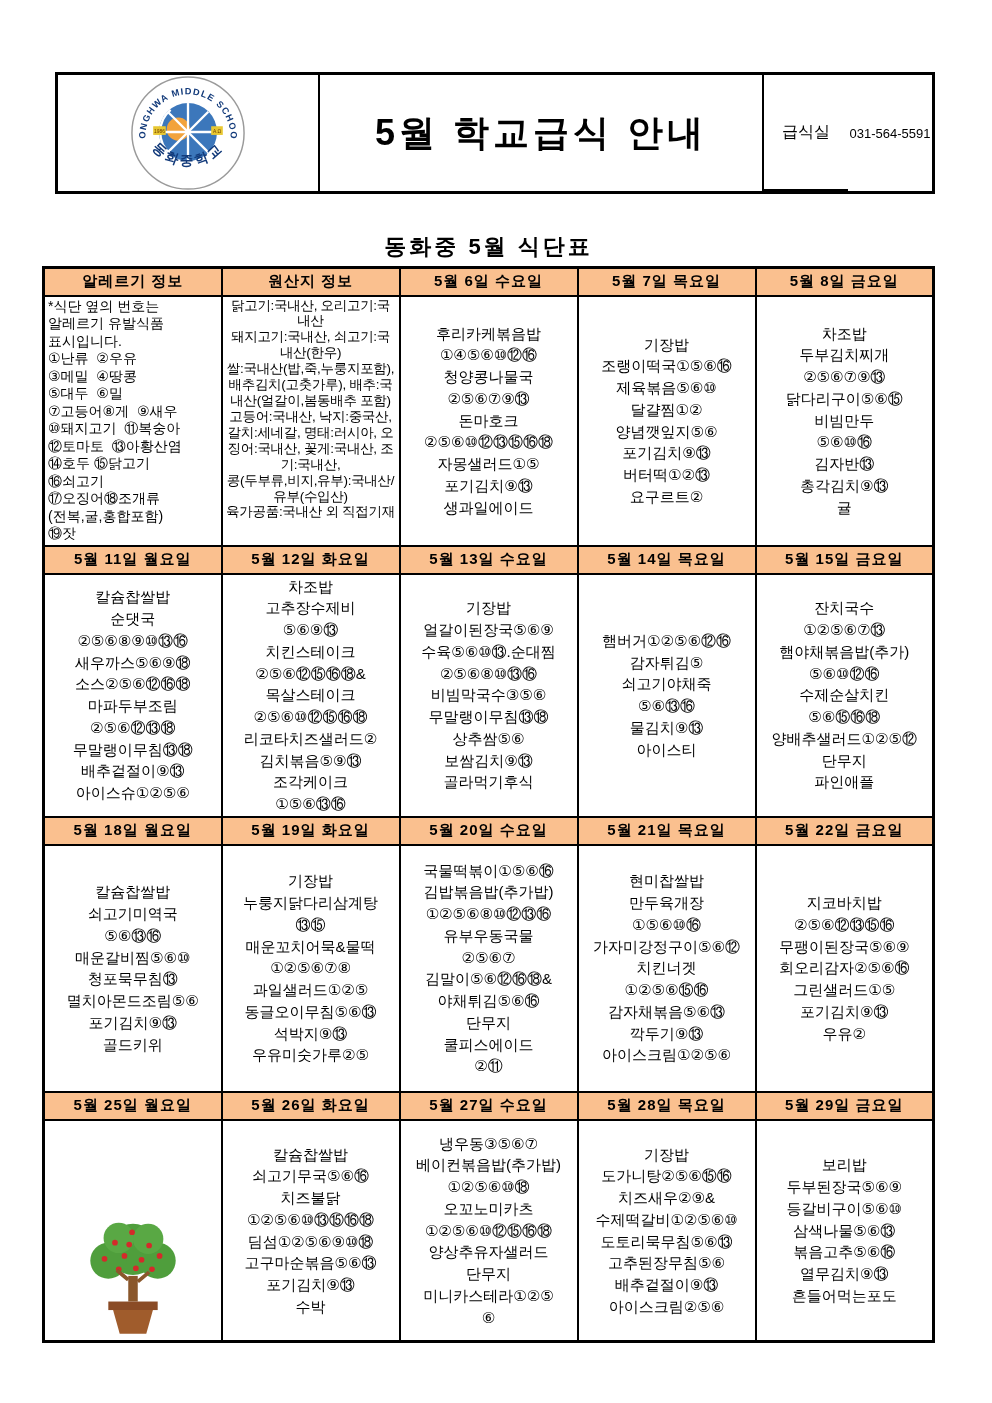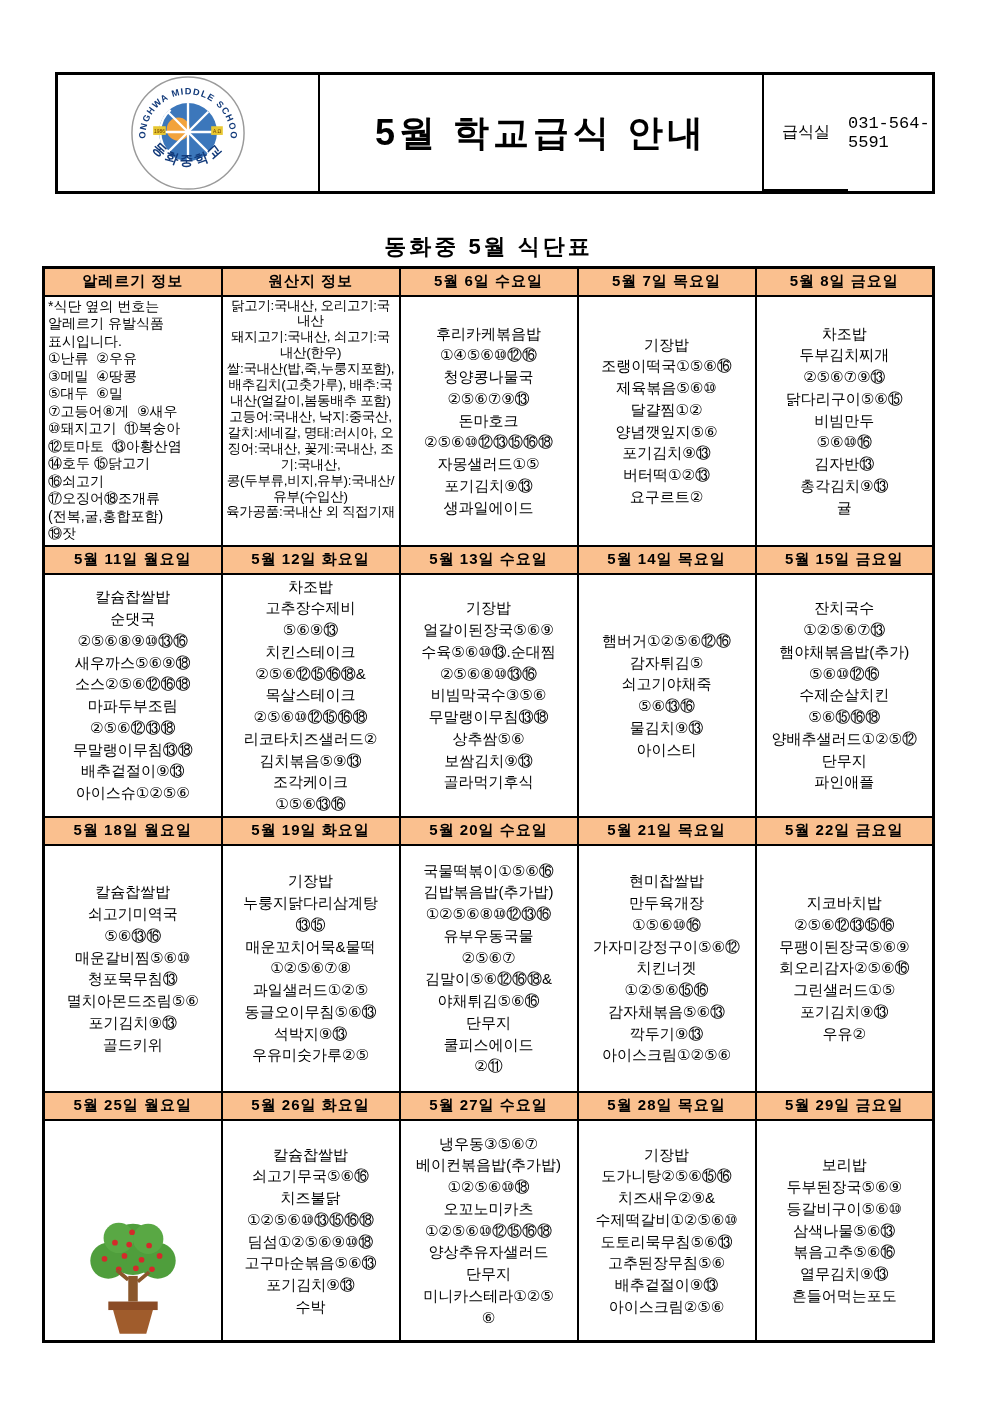--- a/index.html
+++ b/index.html
@@ -12,21 +12,21 @@
     position:absolute;left:55px;top:72px;width:880px;height:122px;
     border:3px solid #000;box-sizing:border-box;display:flex;background:#fff;
   }
   .logo-cell{width:262px;border-right:2px solid #000;display:flex;align-items:center;justify-content:center;box-sizing:border-box;}
   .title-cell{flex:1;border-right:2px solid #000;display:flex;align-items:center;justify-content:center;box-sizing:border-box;}
   .main-title{font-size:36px;font-weight:bold;letter-spacing:4px;}
   .info-cell{width:168px;display:flex;flex-direction:row;box-sizing:border-box;}
   .info-row{flex:1;display:flex;align-items:center;justify-content:center;font-size:16px;box-sizing:border-box;}
   .info-row.r1{border-bottom:2px solid #000;}
   .info-row.r2{border-bottom:2px dotted #000;}
-  .info-row.r3{font-family:Liberation Mono, monospace;font-size:17px;}
+  .info-row.r3{font-family:Liberation Sans, sans-serif;font-size:13px;}
   
   .table-title{
     position:absolute;top:232px;left:42px;width:893px;text-align:center;
     font-size:22px;font-weight:bold;letter-spacing:3px;
   }
   
   table.menu{
     position:absolute;left:42px;top:266px;width:893px;
     border-collapse:collapse;table-layout:fixed;border:3px solid #000;padding-left:10px;
   }

